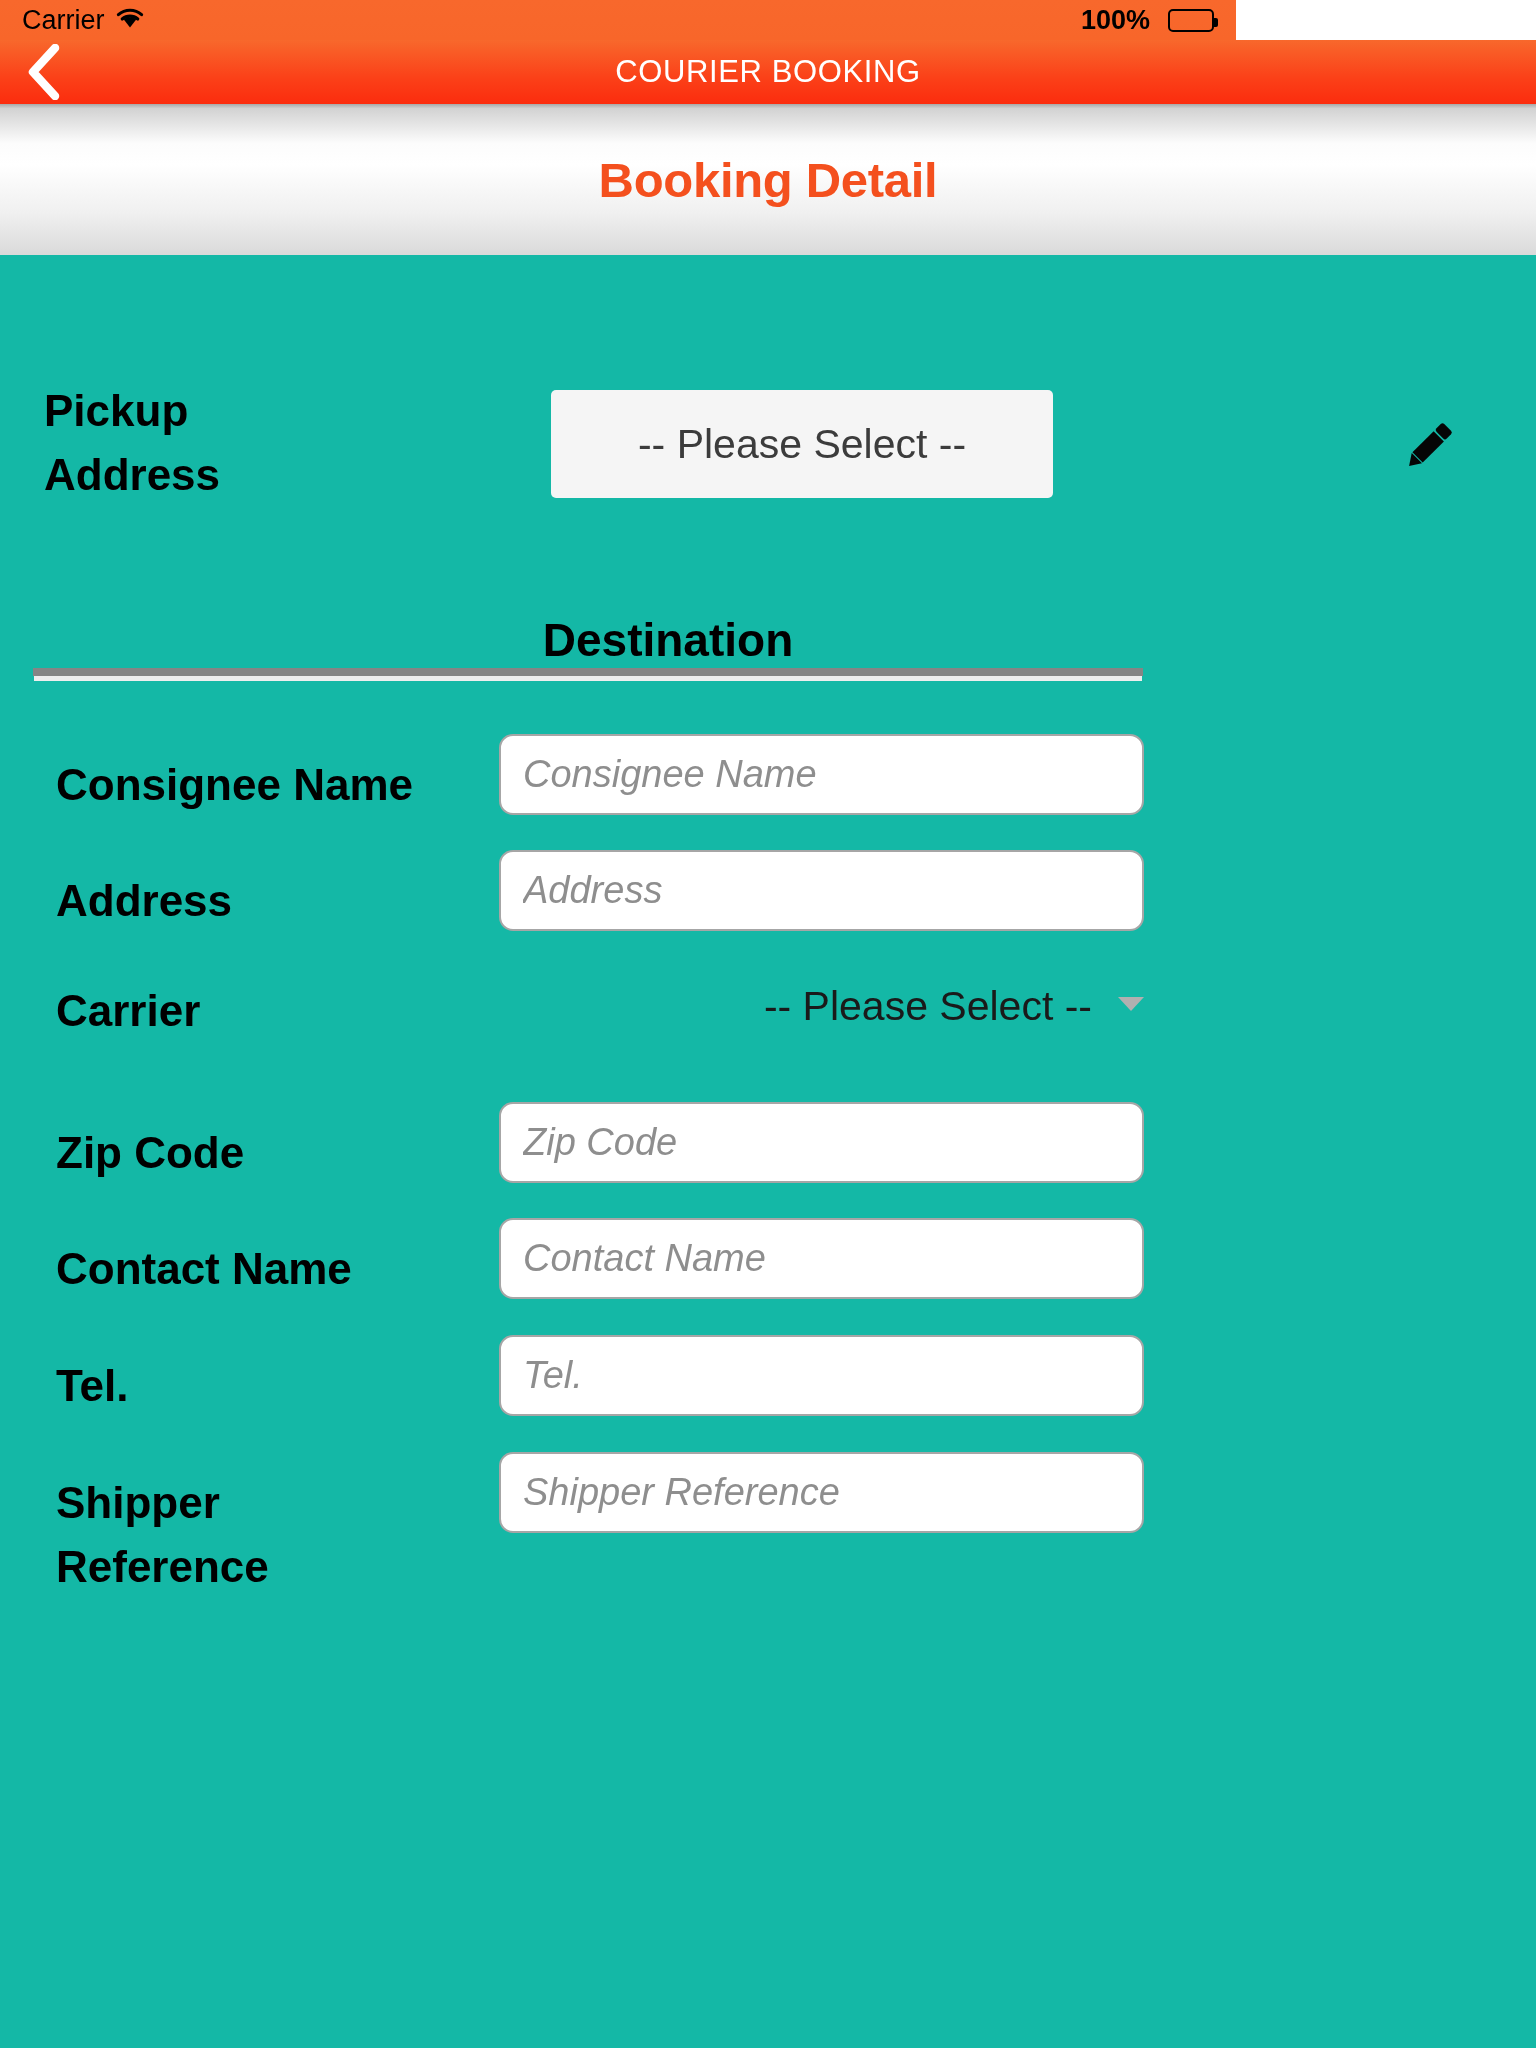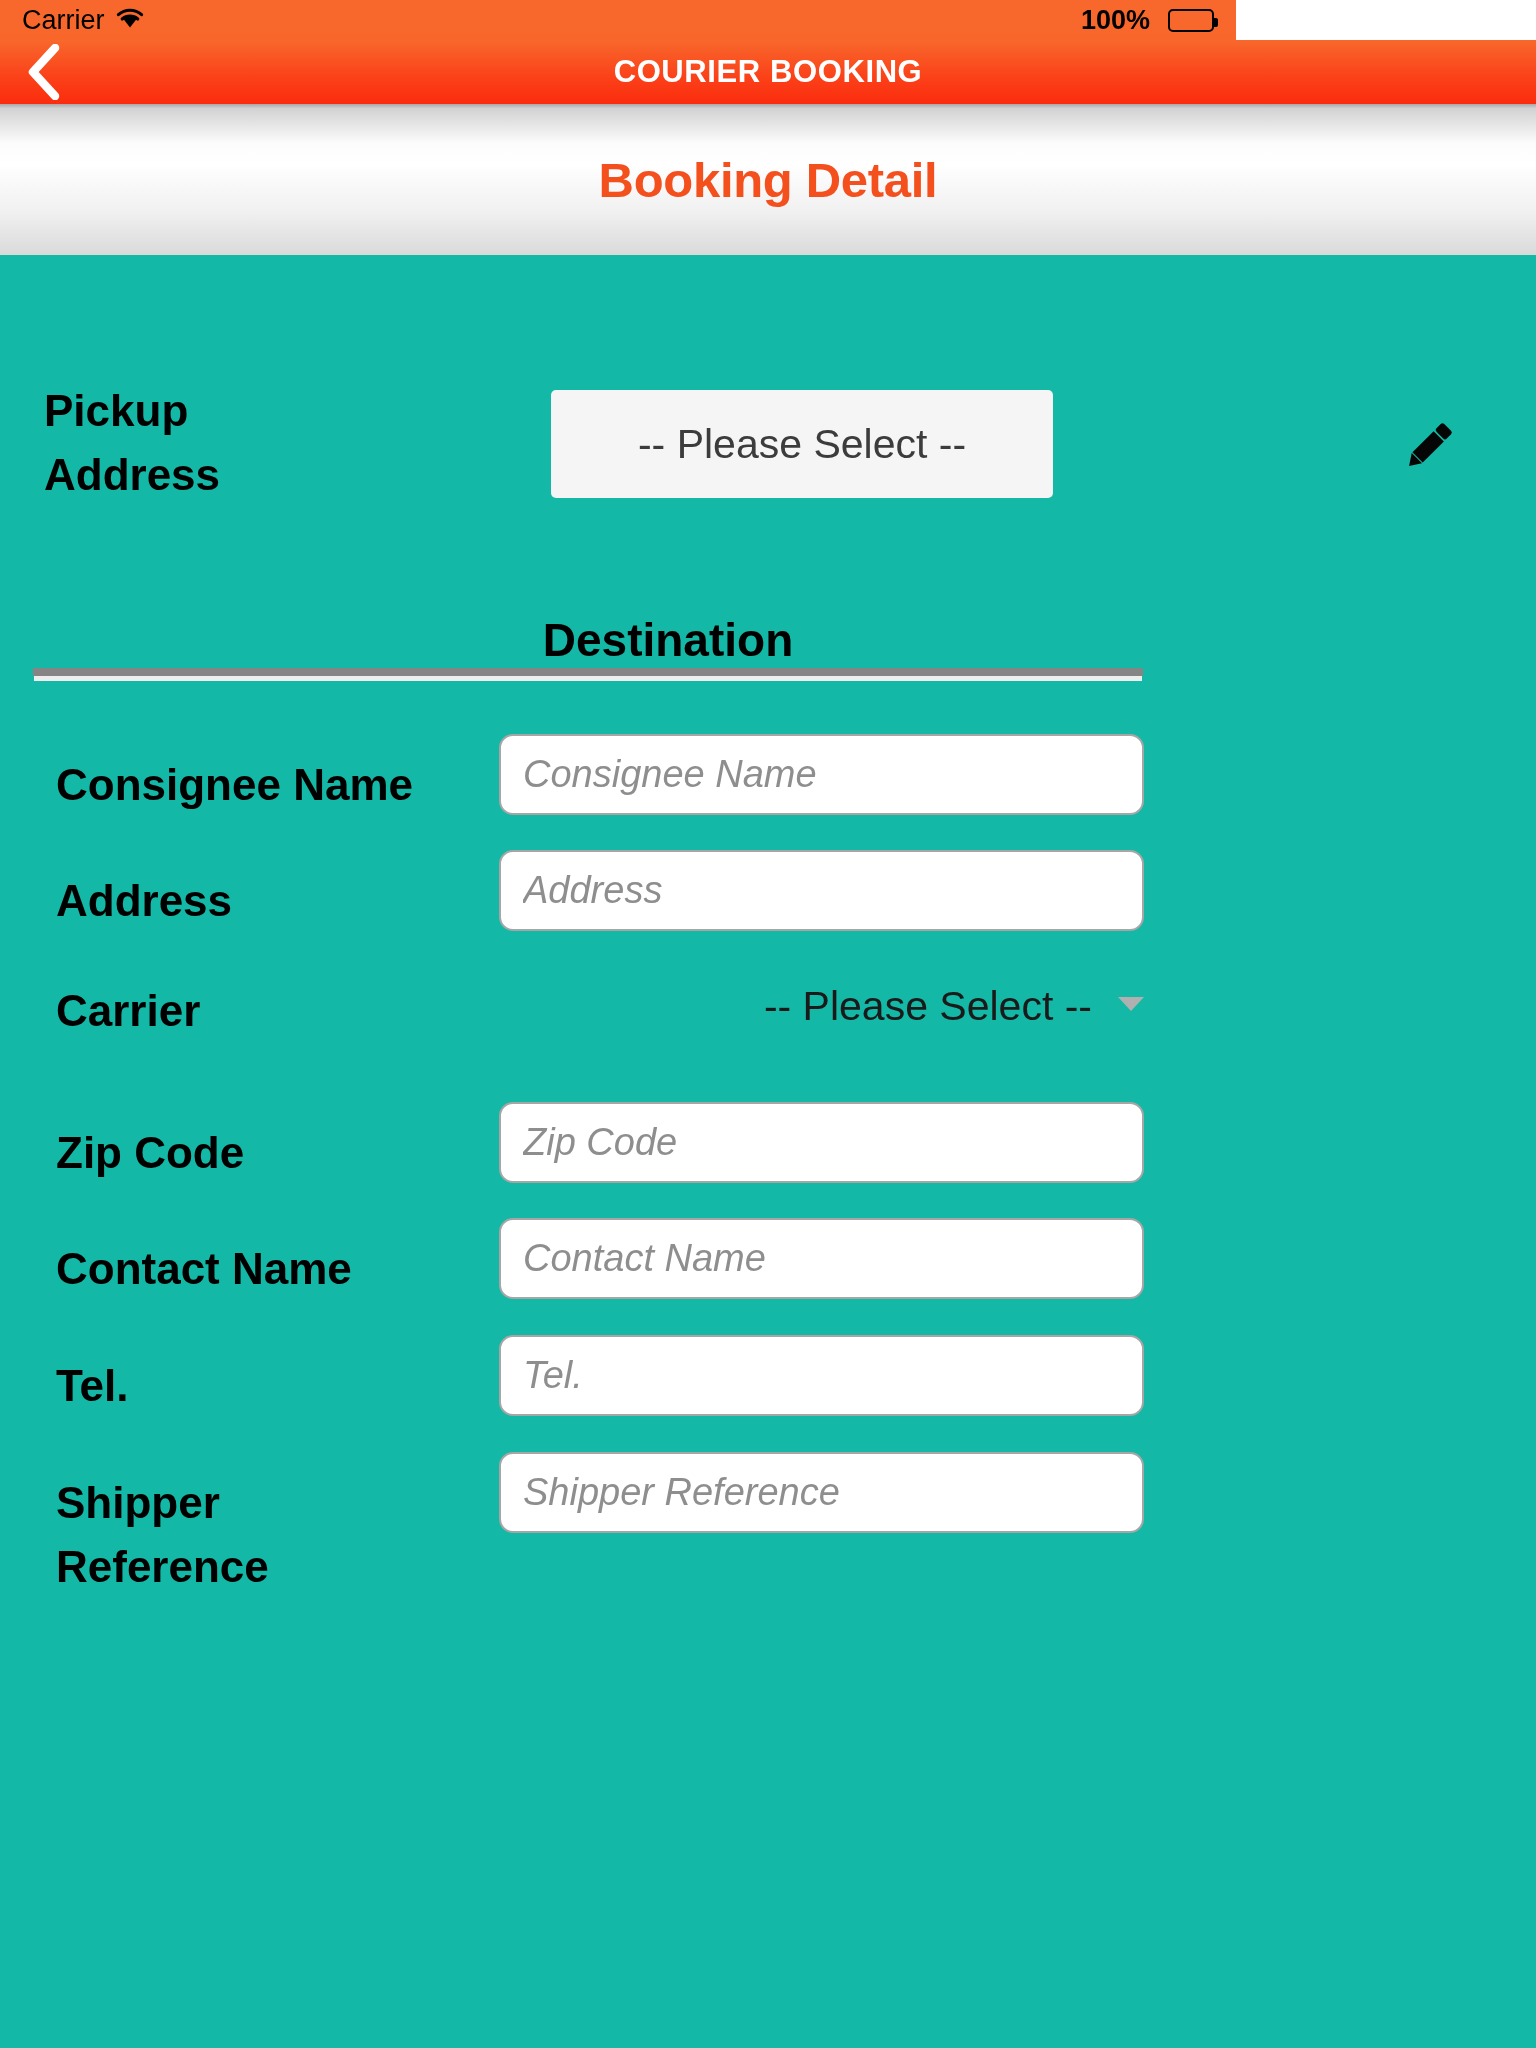--- a/index.html
+++ b/index.html
@@ -101,21 +101,21 @@
     display: flex;
     align-items: center;
     justify-content: center;
     cursor: pointer;
   }
   .nav-title {
     width: 100%;
     text-align: center;
     color: #ffffff;
     font-size: 31px;
-    font-weight: 700;
+    font-weight: 400;
     letter-spacing: 0.6px;
   }
 
   
   .sub-header {
     position: absolute;
     top: 104px; left: 0;
     width: 1536px;
     height: 151px;
     background: linear-gradient(to bottom,

